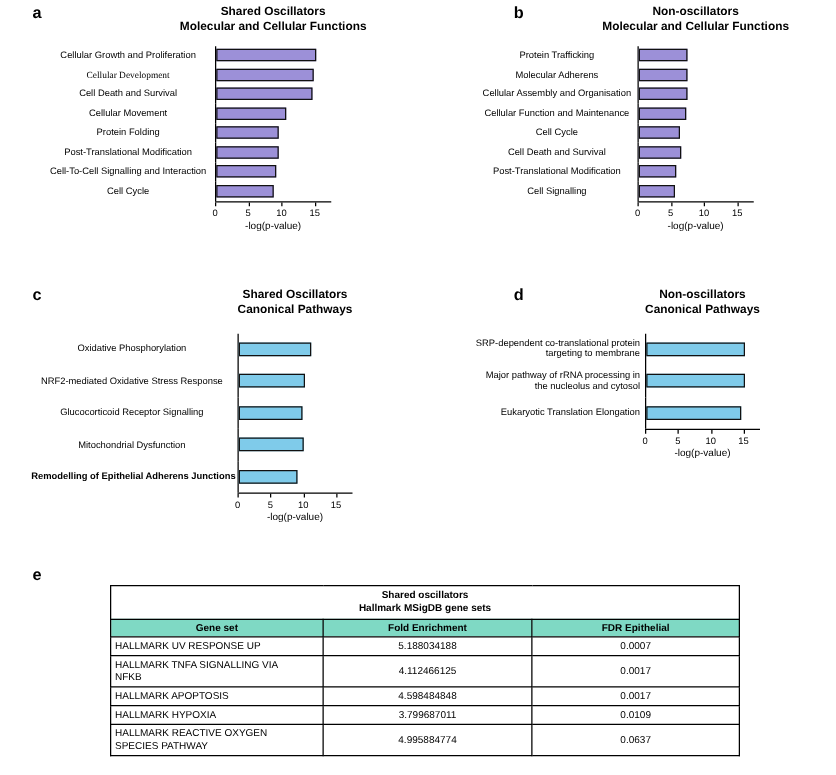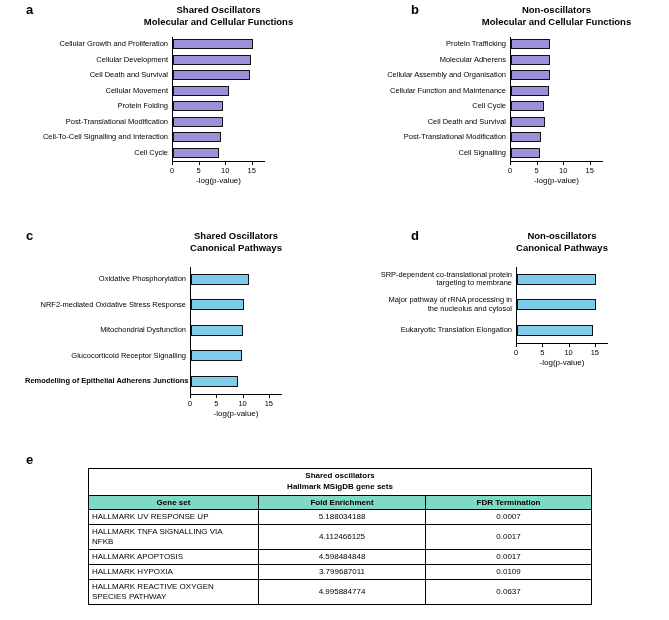--- a/index.html
+++ b/index.html
@@ -9,21 +9,21 @@
   .panel-letter { position:absolute; font-weight:bold; font-size:13px; }
   .panel { position:absolute; }
 
   .chart-title { display:flex; flex-direction:column; align-items:center;
                  font-weight:bold; font-size:9.5px; line-height:1.3; }
   .chart-title div { white-space:nowrap; }
 
   .chart-row { display:flex; align-items:center; }
   .cat-label { font-size:7.5px; line-height:1.15; text-align:right; padding-right:4px;
                box-sizing:border-box; }
-  .nowrap .cat-label { white-space:nowrap; }
+  .nowrap .cat-label { white-space:nowrap;text-align:center; }
   .track { position:relative; height:100%; border-left:1px solid #000;
            display:flex; align-items:center; box-sizing:border-box; }
   .bar { border:1px solid #111; box-sizing:border-box; }
 
   .xaxis { position:relative; border-top:1px solid #000; height:28px; }
   .tick { position:absolute; top:0; width:1px; height:3px; background:#000; }
   .tick-label { position:absolute; top:4px; transform:translateX(-50%); font-size:7.5px; }
   .xaxis-title { position:absolute; top:14px; left:0; width:100%; text-align:center; font-size:8px; }
 
   .gene-table { border-collapse:collapse; width:503px; border:1.5px solid #000; table-layout:fixed; }
@@ -54,21 +54,21 @@
         <div>Shared Oscillators</div>
         <div>Molecular and Cellular Functions</div>
       </div>
     <div style="margin-top: 8px;">
           <div class="chart-row" style="height: 15.5px;">
             <div class="cat-label" style="width: 135px;">Cellular Growth and Proliferation</div>
             <div class="track" style="width: 93px;">
               <div class="bar" style="height: 10px; width: 86.8571%; background: rgb(156, 144, 216);"></div>
             </div>
           </div>
-          <div class="chart-row" style="height: 15.5px;">
+          <div class="chart-row" style="height: 15.5px; font-family: Liberation Serif, serif;">
             <div class="cat-label" style="width: 135px;">Cellular Development</div>
             <div class="track" style="width: 93px;">
               <div class="bar" style="height: 10px; width: 84.5714%; background: rgb(156, 144, 216);"></div>
             </div>
           </div>
           <div class="chart-row" style="height: 15.5px;">
             <div class="cat-label" style="width: 135px;">Cell Death and Survival</div>
             <div class="track" style="width: 93px;">
               <div class="bar" style="height: 10px; width: 83.4286%; background: rgb(156, 144, 216);"></div>
             </div>
@@ -201,29 +201,29 @@
               <div class="bar" style="height: 11px; width: 64%; background: rgb(127, 203, 234);"></div>
             </div>
           </div>
           <div class="chart-row" style="height: 25.5px;">
             <div class="cat-label" style="width: 165px;">NRF2-mediated Oxidative Stress Response</div>
             <div class="track" style="width: 92px;">
               <div class="bar" style="height: 11px; width: 57.7143%; background: rgb(127, 203, 234);"></div>
             </div>
           </div>
           <div class="chart-row" style="height: 25.5px;">
+            <div class="cat-label" style="width: 165px;">Glucocorticoid Receptor Signalling</div>
+            <div class="track" style="width: 92px;">
+              <div class="bar" style="height: 11px; width: 56.5714%; background: rgb(127, 203, 234);"></div>
+            </div>
+          </div>
+          <div class="chart-row" style="height: 25.5px;">
             <div class="cat-label" style="width: 165px;">Mitochondrial Dysfunction</div>
             <div class="track" style="width: 92px;">
               <div class="bar" style="height: 11px; width: 57.1429%; background: rgb(127, 203, 234);"></div>
-            </div>
-          </div>
-          <div class="chart-row" style="height: 25.5px;">
-            <div class="cat-label" style="width: 165px;">Glucocorticoid Receptor Signalling</div>
-            <div class="track" style="width: 92px;">
-              <div class="bar" style="height: 11px; width: 56.5714%; background: rgb(127, 203, 234);"></div>
             </div>
           </div>
           <div class="chart-row" style="height: 25.5px;">
             <div class="cat-label" style="width: 165px; font-weight: bold;">Remodelling of Epithelial Adherens Junctions</div>
             <div class="track" style="width: 92px;">
               <div class="bar" style="height: 11px; width: 51.4286%; background: rgb(127, 203, 234);"></div>
             </div>
           </div>
         </div>
         <div class="xaxis" style="margin-left: 165px; width: 92px;">
@@ -290,21 +290,21 @@
       <thead>
         <tr>
           <td colspan="3" class="table-title">
             <div>Shared oscillators</div>
             <div>Hallmark MSigDB gene sets</div>
           </td>
         </tr>
         <tr class="header-row" style="background: rgb(127, 217, 196); margin-top: 36px;">
           <th>Gene set</th>
           <th>Fold Enrichment</th>
-          <th>FDR Termination</th>
+          <th>FDR Epithelial</th>
         </tr>
       </thead>
       <tbody>
           <tr>
             <td class="cell-left">
               <div class="gene-name">HALLMARK UV RESPONSE UP</div>
             </td>
             <td class="cell-center">5.188034188</td>
             <td class="cell-center">0.0007</td>
           </tr>

